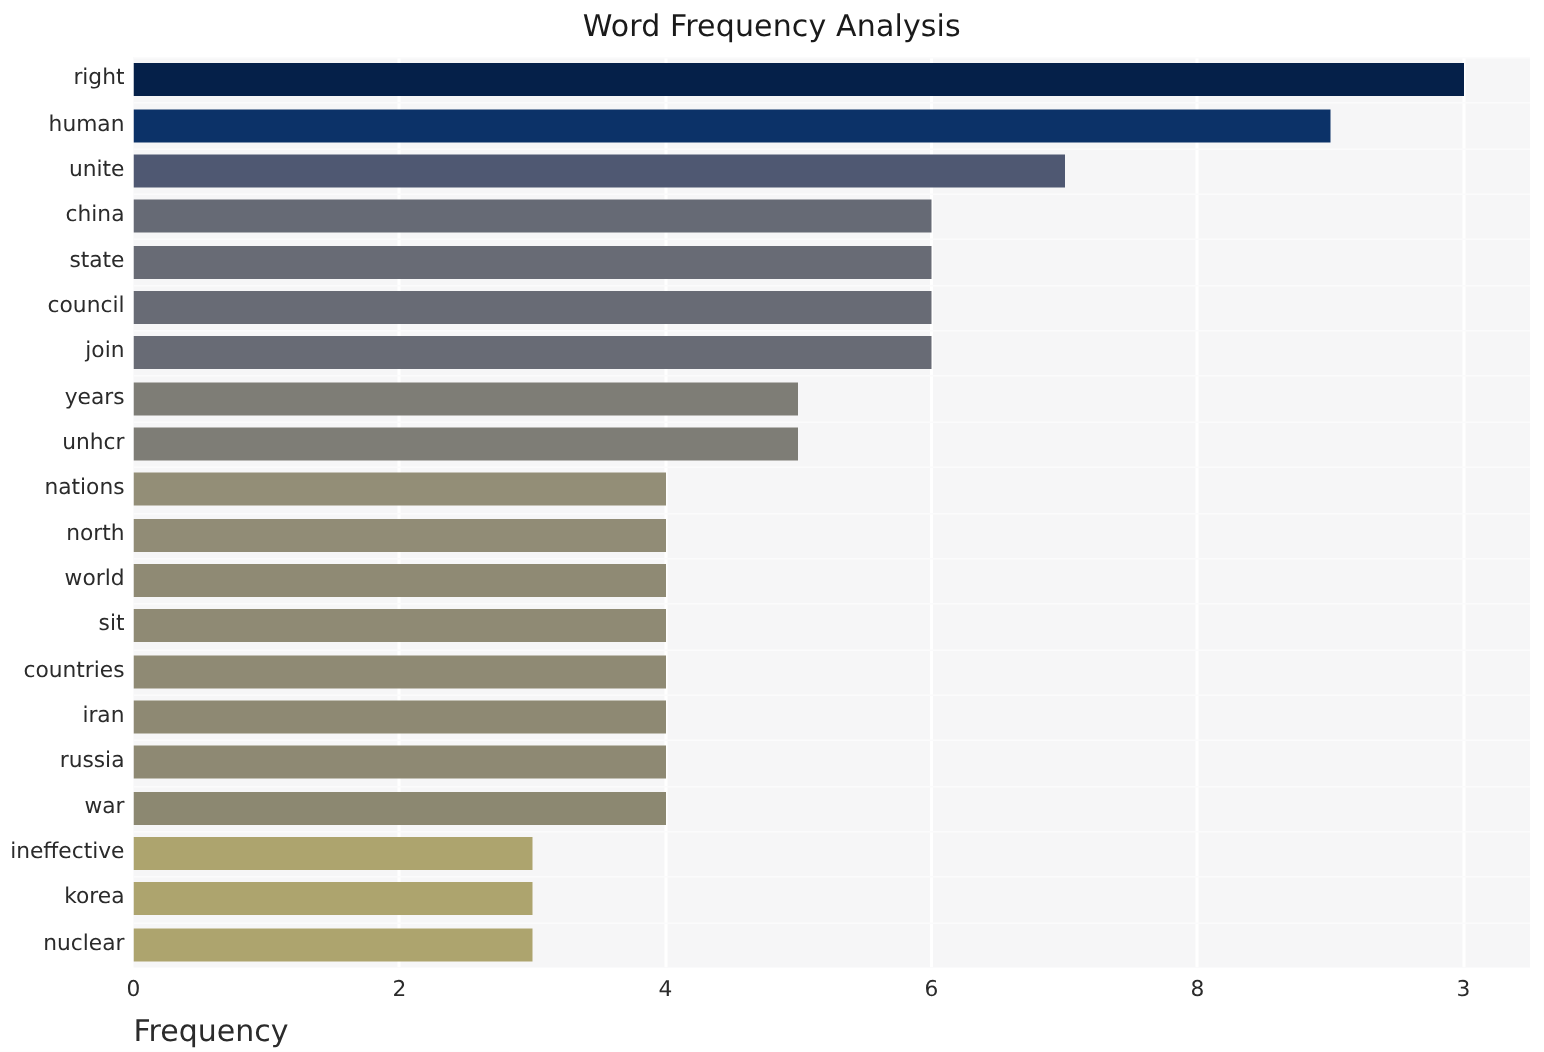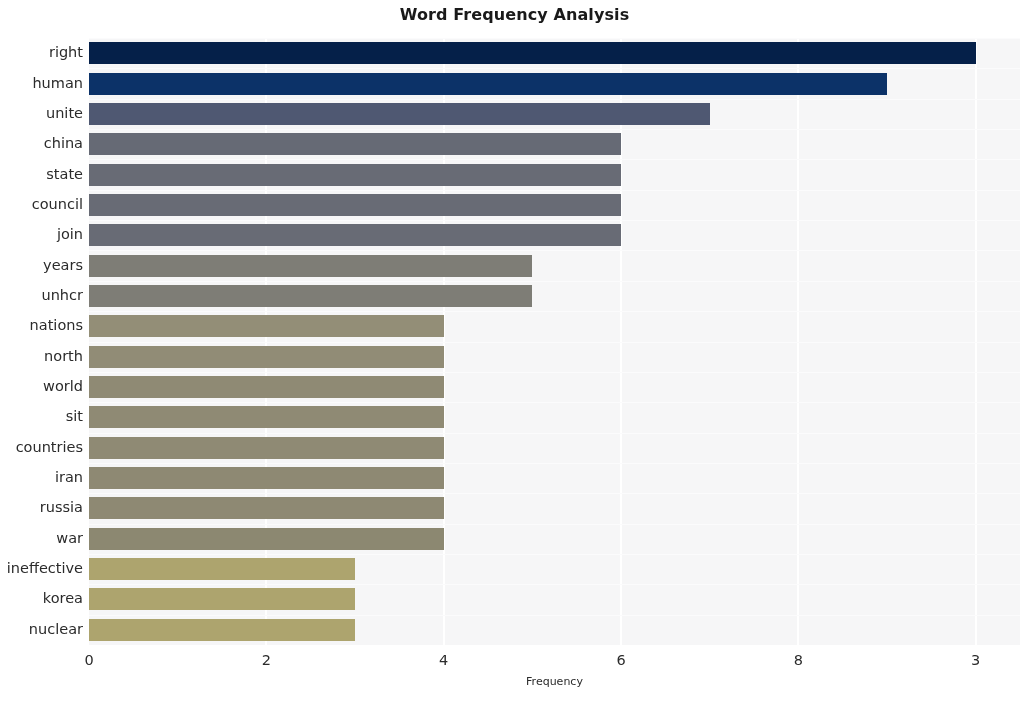--- a/index.html
+++ b/index.html
@@ -23,22 +23,22 @@
     background: #ffffff;
   }
 
   
   #chart-title {
     position: absolute;
     left: 0;
     top: 5px;
     width: 1029px;
     text-align: center;
-    font-size: 16px;
-    font-weight: bold;
+    font-size: 20px;
+    font-weight: normal;
     color: #1a1a1a;
     letter-spacing: 0.1px;
   }
 
   
   #plot-area {
     position: absolute;
     left: 89px;
     top: 38px;
     width: 931px;
@@ -92,22 +92,22 @@
     text-align: center;
     font-size: 14.5px;
     color: #2b2b2b;
   }
 
   #xlabel {
     position: absolute;
     top: 675px;
     left: 89px;
     width: 931px;
-    text-align: center;
-    font-size: 11px;
+    text-align: left;
+    font-size: 20px;
     color: #2b2b2b;
   }
 </style>
 </head>
 <body>
 
 <div id="figure">
 
   <div id="chart-title">Word Frequency Analysis</div>
 

